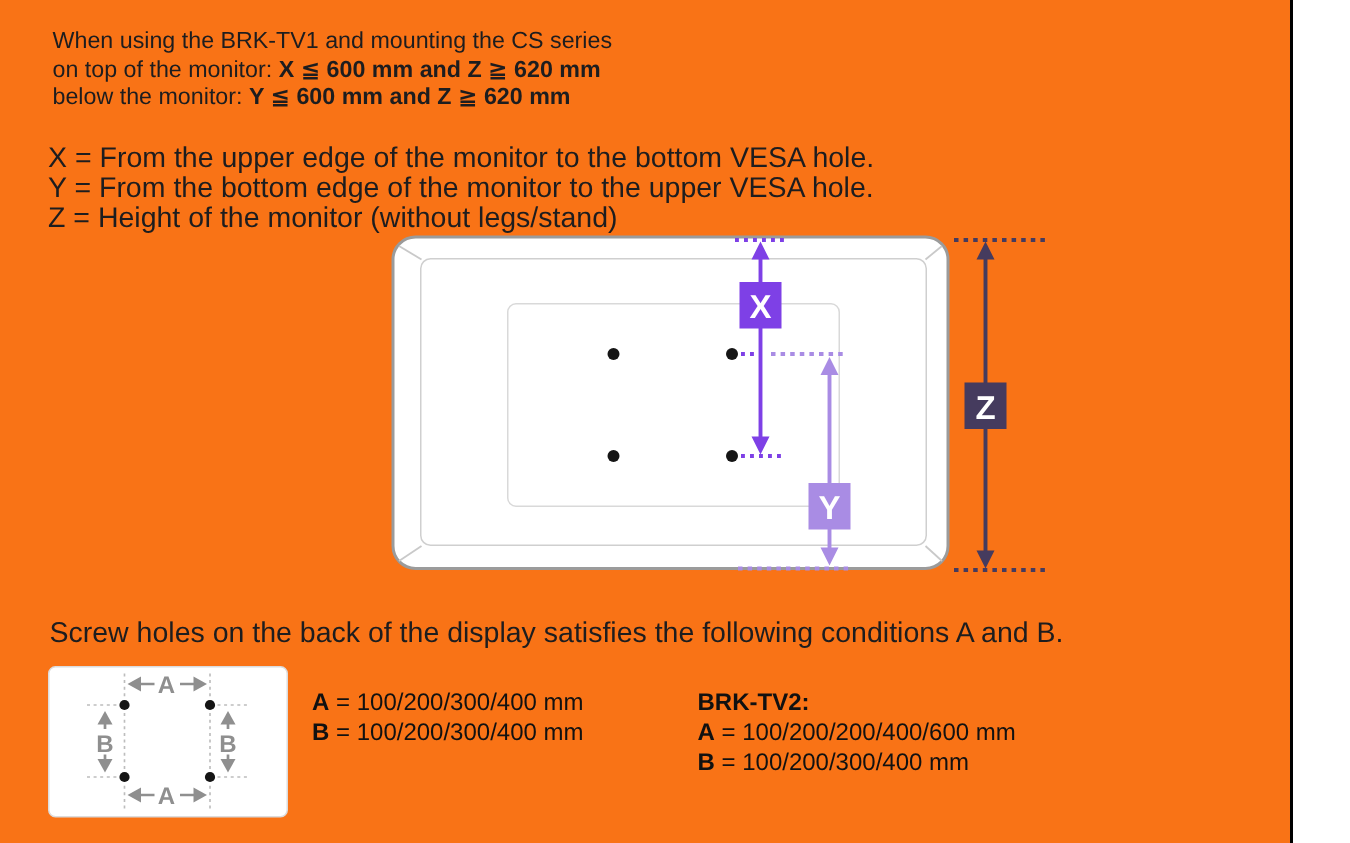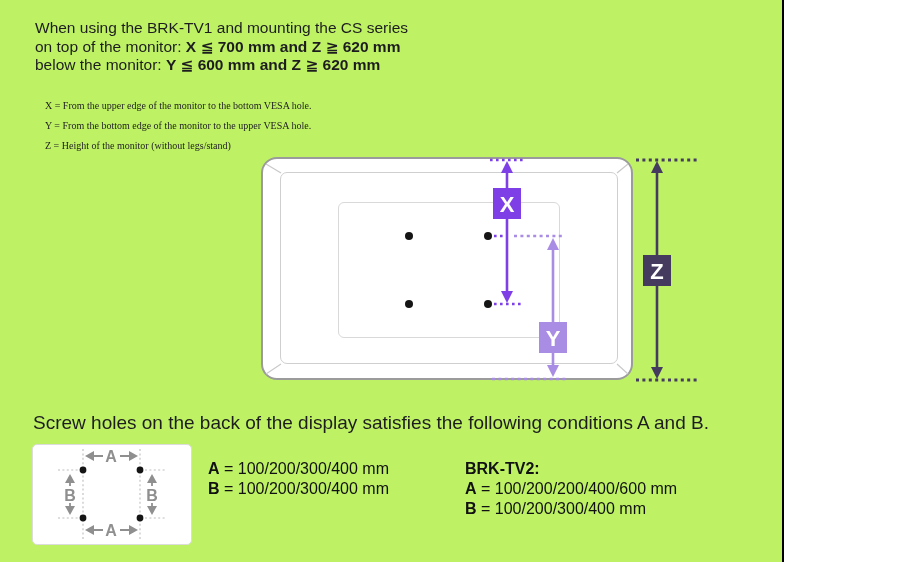--- a/index.html
+++ b/index.html
@@ -1,24 +1,24 @@
 <!DOCTYPE html>
 <html><head>
 <meta charset="utf-8">
 <style>
   * { margin:0; padding:0; box-sizing:border-box; }
   body { background:#fff; font-family:"Liberation Sans","DejaVu Sans",sans-serif; color:#1d1d1f; }
-  .page { position:relative; width:784px; height:562px; background:#bef264; overflow:hidden; }
+  .page { position:relative; width:862px; height:562px; background:#f97316; overflow:hidden; }
 
   .intro-col { position:absolute; top:19px; font-size:15.5px; line-height:18.5px; color:#1d1d1f; }
   .intro-col.left { left:35px; }
   .intro-col.right { left:497px; }
   .intro-col b { font-weight:700; }
 
-  .defs { position:absolute; left:45px; top:96px; font-size:10px; line-height:20px; color:#1d1d1f;font-family:Liberation Serif, serif; }
+  .defs { position:absolute; left:32px; top:96px; font-size:19px; line-height:20px; color:#1d1d1f; }
 
   
   .monitor-outer { position:absolute; left:261px; top:157px; width:372px; height:223px;
                    border:2px solid #9b9b9b; border-radius:16px; background:#fff; }
   .monitor-bezel { position:absolute; left:280px; top:172px; width:338px; height:192px;
                    border:1px solid #cfcfcf; border-radius:7px; }
   .vesa-plate   { position:absolute; left:338px; top:202px; width:222px; height:136px;
                    border:1px solid #d9d9d9; border-radius:6px; }
 
   .overlay { position:absolute; left:0; top:0; width:900px; height:562px; pointer-events:none; }
@@ -39,21 +39,21 @@
   svg text.badge { font-family:"Liberation Sans","DejaVu Sans",sans-serif; font-weight:700; fill:#fff; }
   svg text.ab { font-family:"Liberation Sans","DejaVu Sans",sans-serif; font-weight:700; fill:#8f8f8f; }
 </style>
 </head>
 <body>
 
 <div class="page">
 
   <div class="intro-col left">
     <div>When using the BRK-TV1 and mounting the CS series</div>
-    <div><span>on top of the monitor: </span><b>X ≦ 700 mm and Z ≧ 620 mm</b></div>
+    <div><span>on top of the monitor: </span><b>X ≦ 600 mm and Z ≧ 620 mm</b></div>
     <div><span>below the monitor: </span><b>Y ≦ 600 mm and Z ≧ 620 mm</b></div>
   </div>
 
 
   <div class="defs">
     <div>X = From the upper edge of the monitor to the bottom VESA hole.</div>
     <div>Y = From the bottom edge of the monitor to the upper VESA hole.</div>
     <div>Z = Height of the monitor (without legs/stand)</div>
   </div>
 

